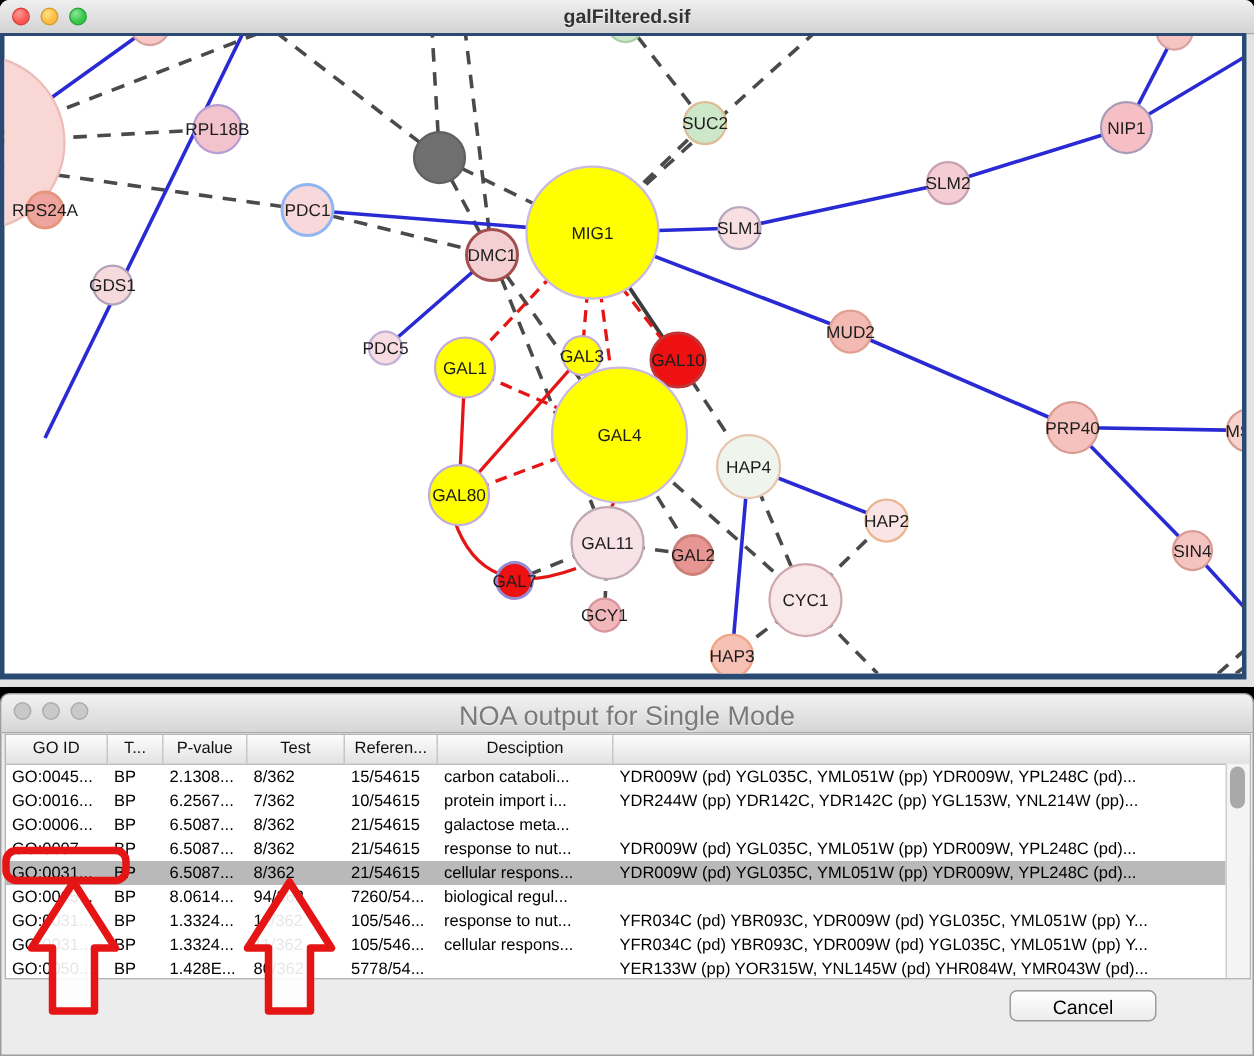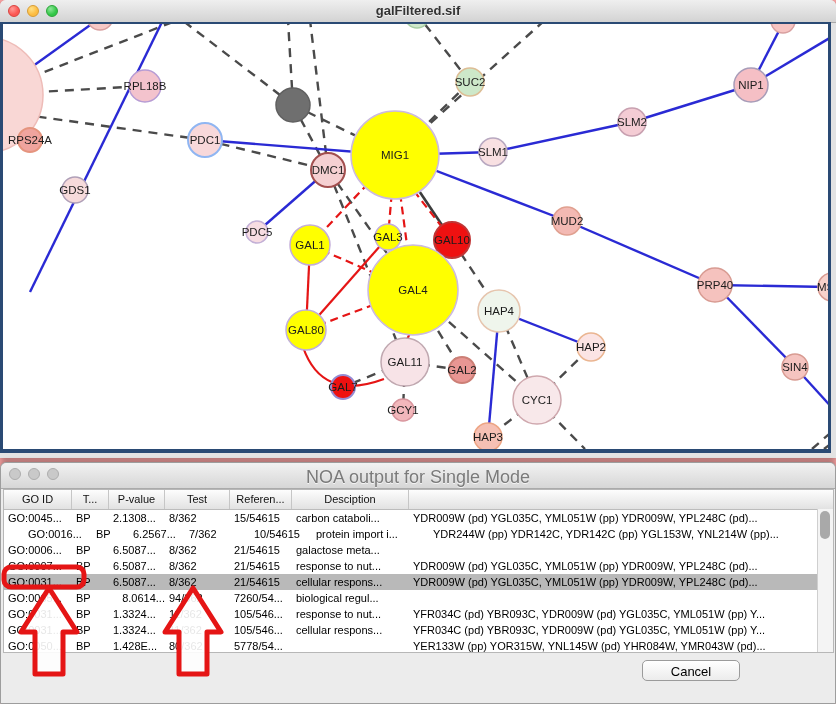--- a/index.html
+++ b/index.html
@@ -1,16 +1,16 @@
 <!DOCTYPE html>
 <html><head>
 <meta charset="utf-8">
 <style>
   html,body{margin:0;padding:0;background:#d9d9d9;font-family:"Liberation Sans",sans-serif;}
-  #screen{position:relative;width:836px;height:704px;background:#fca5a5;overflow:hidden;}
+  #screen{position:relative;width:836px;height:704px;background:#000000;overflow:hidden;}
 
   
   .win-top{position:absolute;left:0;top:0;width:836px;height:458px;background:#e3e3e3;border-radius:6px 6px 0 0;box-shadow:0 2px 6px rgba(0,0,0,.35);}
   .titlebar{position:absolute;left:0;top:0;right:0;height:22px;border-radius:6px 6px 0 0;
     background:linear-gradient(#efefef,#d3d3d3);border-bottom:1px solid #a9a9a9;}
   .titlebar .title{position:absolute;left:0;right:0;top:3px;text-align:center;font-size:13px;color:#333;font-weight:bold;text-shadow:0 1px 0 rgba(255,255,255,.7);}
   .lights{position:absolute;left:8px;top:5px;display:flex;gap:7px;}
   .light{width:12px;height:12px;border-radius:50%;box-sizing:border-box;}
   .lr{background:radial-gradient(circle at 35% 30%,#ff9a96,#fc5753 60%);border:1px solid #d9423e;}
   .ly{background:radial-gradient(circle at 35% 30%,#ffe084,#fdbc40 60%);border:1px solid #d89c33;}
@@ -198,21 +198,21 @@
           <div class="tr">
             <div class="td" style="width: 68px;">GO:0045...</div>
             <div class="td" style="width: 37px;">BP</div>
             <div class="td" style="width: 56px;">2.1308...</div>
             <div class="td" style="width: 65px;">8/362</div>
             <div class="td" style="width: 62px;">15/54615</div>
             <div class="td" style="width: 117px;">carbon cataboli...</div>
             <div class="td" style="width: 411px;">YDR009W (pd) YGL035C, YML051W (pp) YDR009W, YPL248C (pd)...</div>
           </div>
           <div class="tr">
-            <div class="td" style="width: 68px; margin-left: 20px;">GO:0016...</div>
+            <div class="td" style="width: 68px;">GO:0016...</div>
             <div class="td" style="width: 37px;">BP</div>
             <div class="td" style="width: 56px;">6.2567...</div>
             <div class="td" style="width: 65px;">7/362</div>
             <div class="td" style="width: 62px;">10/54615</div>
             <div class="td" style="width: 117px;">protein import i...</div>
             <div class="td" style="width: 411px;">YDR244W (pp) YDR142C, YDR142C (pp) YGL153W, YNL214W (pp)...</div>
           </div>
           <div class="tr">
             <div class="td" style="width: 68px;">GO:0006...</div>
             <div class="td" style="width: 37px;">BP</div>
@@ -235,21 +235,21 @@
             <div class="td" style="width: 37px;">BP</div>
             <div class="td" style="width: 56px;">6.5087...</div>
             <div class="td" style="width: 65px;">8/362</div>
             <div class="td" style="width: 62px;">21/54615</div>
             <div class="td" style="width: 117px;">cellular respons...</div>
             <div class="td" style="width: 411px;">YDR009W (pd) YGL035C, YML051W (pp) YDR009W, YPL248C (pd)...</div>
           </div>
           <div class="tr">
             <div class="td" style="width: 68px;">GO:0065...</div>
             <div class="td" style="width: 37px;">BP</div>
-            <div class="td" style="width: 56px; text-align: right;">8.0614...</div>
+            <div class="td" style="width: 56px;">8.0614...</div>
             <div class="td" style="width: 65px;">94/362</div>
             <div class="td" style="width: 62px;">7260/54...</div>
             <div class="td" style="width: 117px;">biological regul...</div>
           </div>
           <div class="tr">
             <div class="td" style="width: 68px;">GO:0031...</div>
             <div class="td" style="width: 37px;">BP</div>
             <div class="td" style="width: 56px;">1.3324...</div>
             <div class="td" style="width: 65px;">11/362</div>
             <div class="td" style="width: 62px;">105/546...</div>
@@ -273,21 +273,21 @@
             <div class="td" style="width: 62px;">5778/54...</div>
             <div class="td" style="width: 117px; margin-top: 15px;">regulation of bi...</div>
             <div class="td" style="width: 411px;">YER133W (pp) YOR315W, YNL145W (pd) YHR084W, YMR043W (pd)...</div>
           </div>
         </div>
       <div class="vscroll">
         <div class="vthumb"></div>
       </div>
     </div>
 
-    <button class="btn" style="left:641px;top:197px;width:98px;">Cancel</button>
+    <button class="btn" style="left:672px;top:197px;width:98px;">Cancel</button>
   </div>
 
   <svg id="overlay" width="836" height="704" viewBox="0 0 836 704">
     <rect id="ann-rect" x="4" y="567" width="80" height="20" rx="7" fill="none" stroke-width="5" stroke="#e51515"></rect>
     <polygon id="ann-arrow-1" points="49,588 77,632 63,632 63,674 35,674 35,632 21,632" fill="#ffffff" fill-opacity="0.9" stroke-width="5" stroke-linejoin="round" stroke="#e51515"></polygon>
     <polygon id="ann-arrow-2" points="193,588 221,632 207,632 207,674 179,674 179,632 165,632" fill="#ffffff" fill-opacity="0.9" stroke-width="5" stroke-linejoin="round" stroke="#e51515"></polygon>
   </svg>
 </div>
 
 </body></html>

